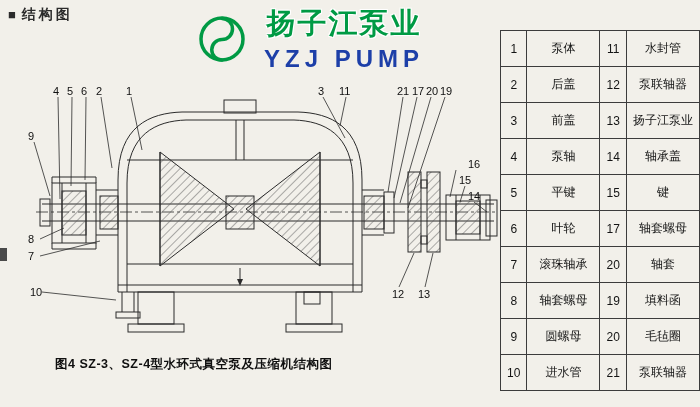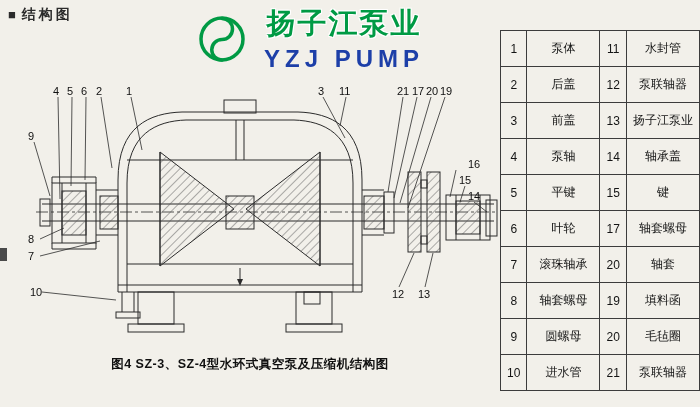--- a/index.html
+++ b/index.html
@@ -11,21 +11,21 @@
   .hdr .bullet{margin-right:6px;font-size:13px;}
   .hdr .ttl{letter-spacing:3px;}
   .logo{position:absolute;left:196px;top:4px;display:flex;align-items:center;gap:16px;}
   .logo-texts{display:flex;flex-direction:column;align-items:center;}
   .logo-cn{font-size:29px;font-weight:bold;color:var(--green,#009a44);letter-spacing:2px;
            text-shadow:1px 1px 0 #fff,-1px -1px 0 #fff,1px -1px 0 #fff,-1px 1px 0 #fff;}
   .logo-en{font-size:24px;font-weight:bold;color:var(--blue,#1d3fa8);letter-spacing:5px;margin-top:1px;}
   .diagram{position:absolute;left:0;top:0;width:500px;height:380px;}
   .diagram svg{position:absolute;left:0;top:0;}
   .plabel{position:absolute;font-size:11px;color:#101010;line-height:12px;}
-  .caption{position:absolute;left:55px;top:356px;width:390px;text-align:center;
+  .caption{position:absolute;left:55px;top:356px;width:390px;text-align:left;
            font-size:12.5px;font-weight:600;color:#101010;letter-spacing:.5px;}
   table.parts{position:absolute;left:500px;top:30px;border-collapse:collapse;table-layout:fixed;}
   table.parts td{border:1px solid #3c3c3c;text-align:center;vertical-align:middle;
                  font-size:12px;color:#141414;height:35px;padding:0 1px;overflow:hidden;}
   td.num{width:24px;font-size:11.5px;}
   td.nam{width:73px;letter-spacing:0;}
   .artifact{position:absolute;left:0;top:248px;width:7px;height:13px;background:#4a4a4a;}
   .g{stroke:var(--green,#009a44);fill:none;stroke-linecap:round;}
 </style>
 </head>

